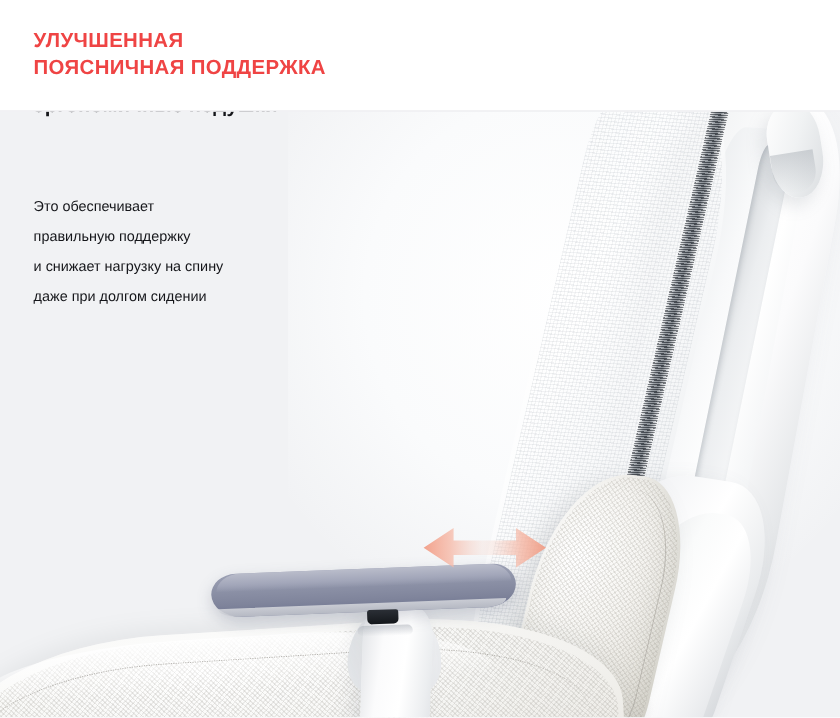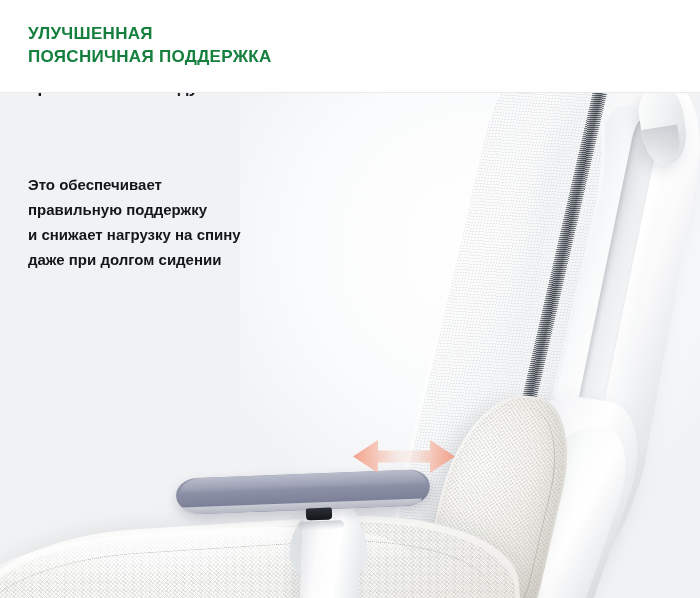--- a/index.html
+++ b/index.html
@@ -23,21 +23,21 @@
     background:#ffffff;
     z-index:40;
   }
   .header-title{
     position:absolute;left:28px;top:22px;
     margin:0;
     font-size:17px;
     font-weight:700;
     line-height:23px;
     letter-spacing:0.3px;
-    color:#15803d;
+    color:#ef4444;
     text-transform:uppercase;
     white-space:pre-line;
   }
   .header-rule{
     position:absolute;left:0;top:92px;width:700px;height:1px;
     background:#e9eaed;
   }
 
   
   .stage{
@@ -254,22 +254,22 @@
   .copy{
     position:absolute;left:28px;top:25px;width:350px;
     z-index:30;
   }
   .para{margin:0;color:#15161a;}
   .para-lead{
     font-size:17px;line-height:25px;font-weight:400;white-space:pre-line;
   }
   .para-lead .lead-strong{font-weight:700;display:block;white-space:pre-line;}
   .para-second{
-    margin-top:47px;
-    font-size:15px;line-height:25px;font-weight:700;white-space:pre-line;
+    margin-top:35px;
+    font-size:12px;line-height:25px;font-weight:400;white-space:pre-line;
   }
 </style>
 </head>
 <body>
 
 <div class="slide">
 
   <div class="header">
     <h1 class="header-title">УЛУЧШЕННАЯ
 ПОЯСНИЧНАЯ ПОДДЕРЖКА</h1>

